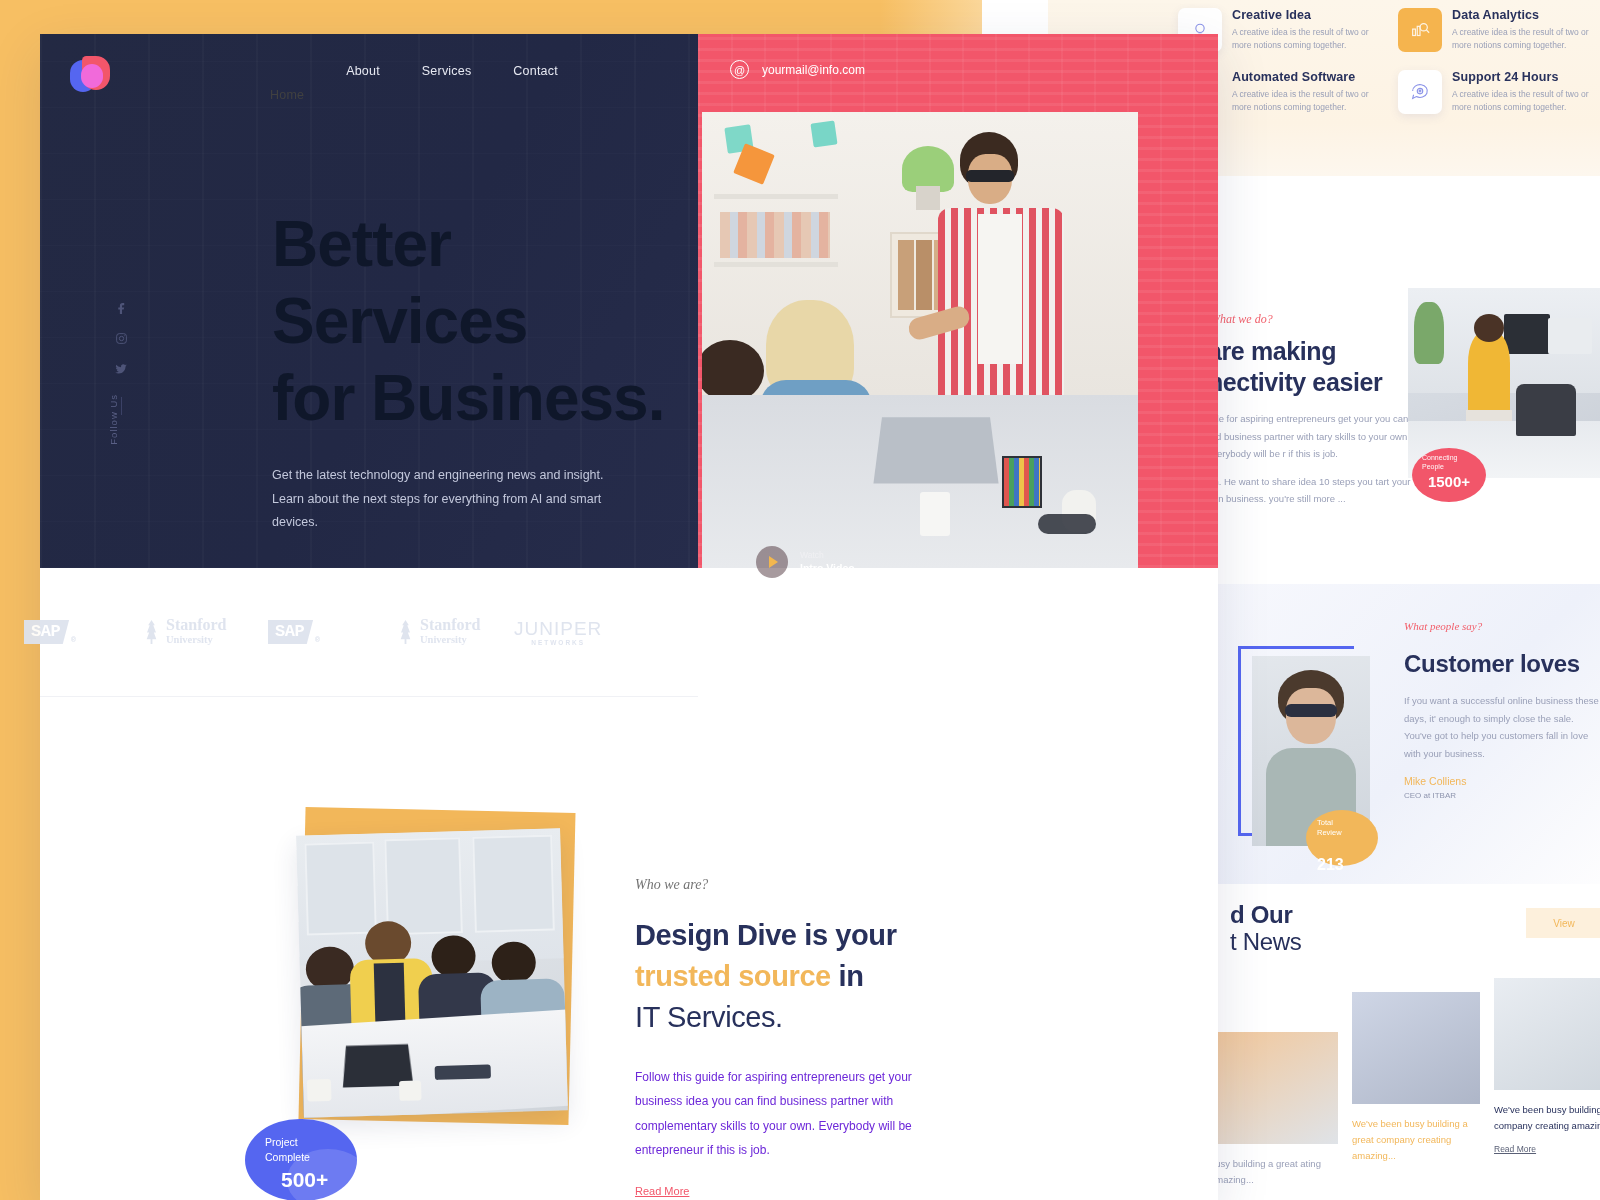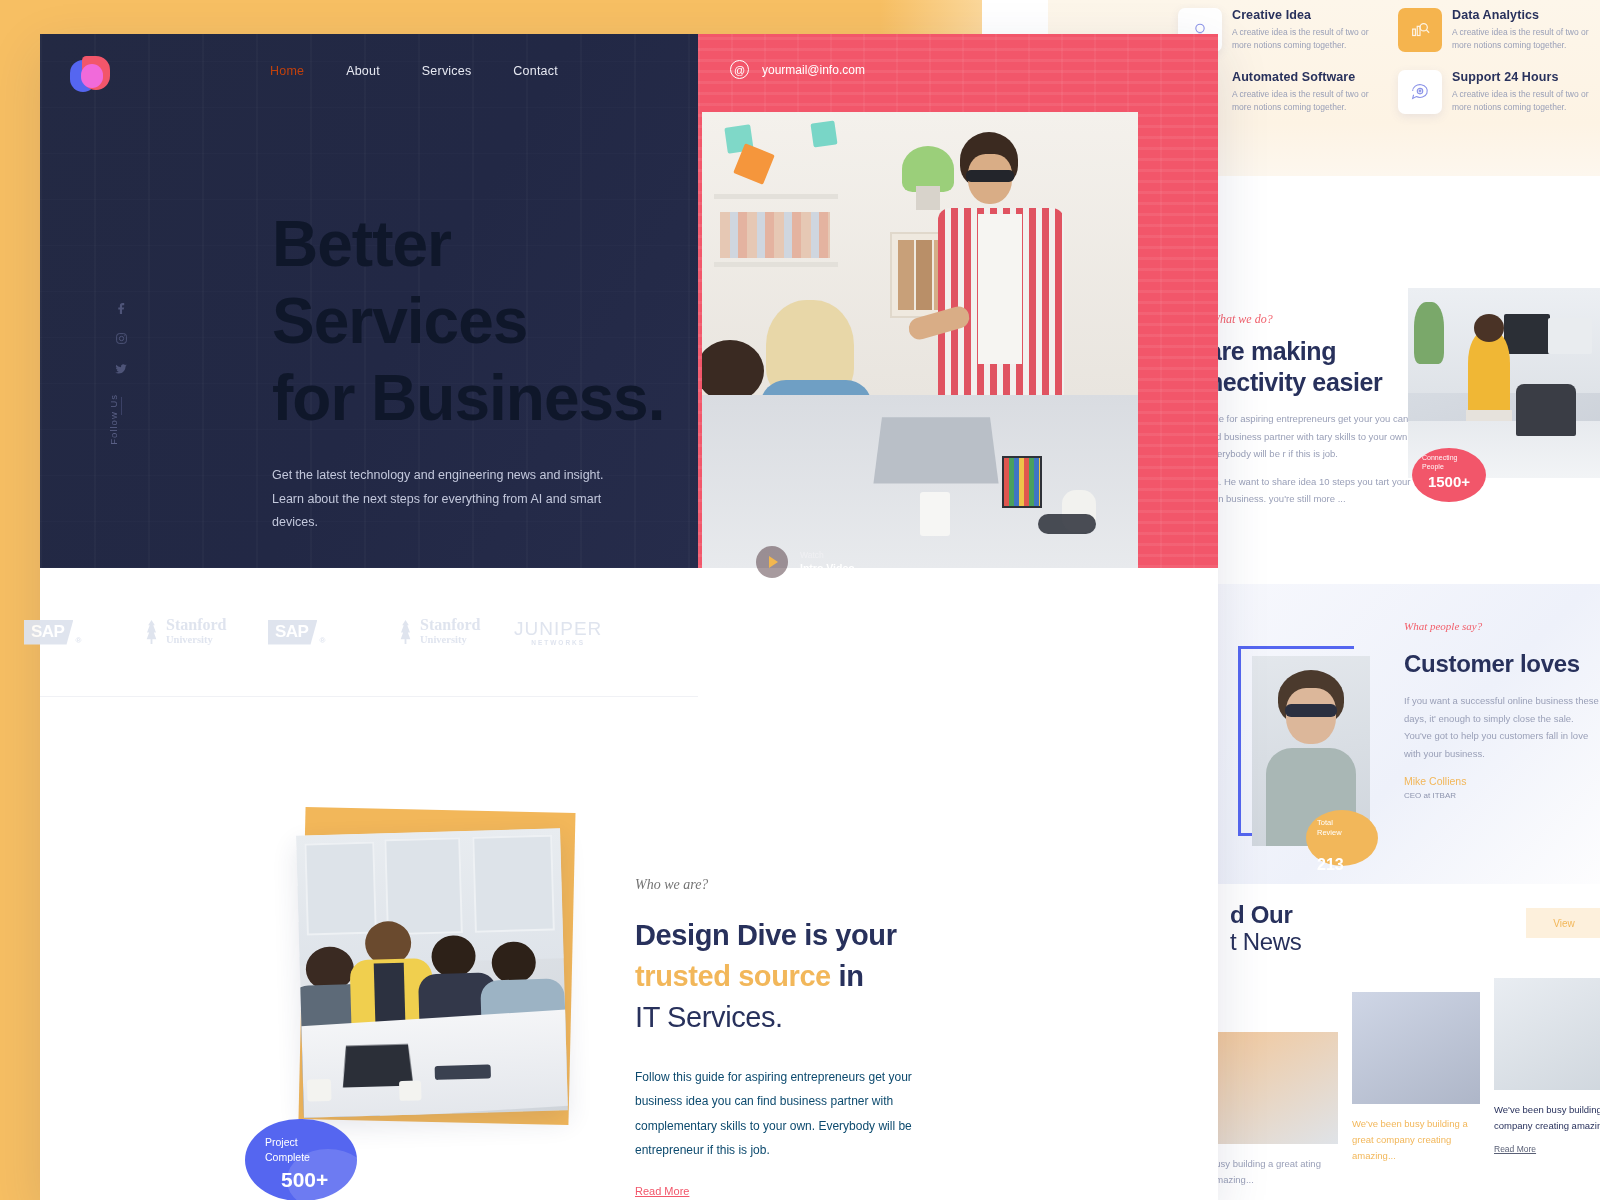--- a/index.html
+++ b/index.html
@@ -107,21 +107,21 @@
   .logo { position:absolute; left:30px; top:20px; width:42px; height:42px; }
   .logo .b1 { position:absolute; left:0; top:6px; width:26px; height:32px; border-radius:13px 4px 13px 13px;
               background:#5566f0; }
   .logo .b2 { position:absolute; left:12px; top:2px; width:28px; height:34px; border-radius:5px 16px 16px 16px;
               background:#f2566a; }
   .logo .b3 { position:absolute; left:11px; top:10px; width:22px; height:24px; border-radius:12px;
               background:#f06ce0; opacity:.95; }
 
   .nav { position:absolute; left:230px; top:30px; display:flex; gap:42px; }
   .nav a { font-size:12.5px; color:#e7e9f2; text-decoration:none; letter-spacing:.2px; }
-  .nav a.active { color:#c2410c; }
+  .nav a.active { color:#404040;margin-top:24px; }
 
   .mailbar { position:absolute; left:690px; top:26px; display:flex; align-items:center; gap:13px; }
   .mail-ico { width:19px; height:19px; border:1.4px solid #fff; border-radius:50%;
               display:flex; align-items:center; justify-content:center; color:#fff; font-size:11px; }
   .mail-txt { font-size:12px; color:#fff; }
 
   .social { position:absolute; left:74px; top:268px; display:flex; flex-direction:column;
             align-items:center; gap:15px; }
   .social .si { color:#4e5478; font-size:12px; line-height:1; }
   .social .line { width:1px; height:18px; background:#3b4166; margin-top:4px; }
@@ -162,21 +162,21 @@
                background:linear-gradient(135deg,transparent 46%,#8e95b8 46%,#8e95b8 52%,transparent 52%),
                           linear-gradient(-135deg,transparent 46%,#8e95b8 46%,#8e95b8 52%,transparent 52%);}
   .signup-input span { font-size:11.5px; color:#aeb3c8; }
   .signup-btn { width:120px; background:#f2b75a; color:#fff; font-size:11.5px; border:none;
                 cursor:pointer; }
 
   
   .logos { position:absolute; left:0; top:534px; width:658px; height:128px; background:#fff;
            display:flex; align-items:center; }
   .logos .lg { color:#dfe3ed; font-weight:bold; opacity:.95; position:absolute; }
-  .sap { display:flex; align-items:flex-end; }
+  .sap { display:flex; align-items:flex-end;font-family:Liberation Mono, monospace; }
   .sap .box { background:#dee3ee; color:#fff; font-size:17px; font-weight:bold; padding:2px 9px 3px 7px;
               letter-spacing:-.5px; clip-path:polygon(0 0,100% 0,86% 100%,0 100%); }
   .sap .reg { font-size:8px; color:#dee3ee; margin-left:2px; align-self:flex-end; }
   .stan { display:flex; align-items:center; gap:7px; }
   .stan .tree { width:15px; height:24px; background:#dee3ee;
                 clip-path:polygon(50% 0,72% 22%,62% 22%,80% 52%,66% 52%,82% 80%,56% 80%,56% 100%,44% 100%,44% 80%,18% 80%,34% 52%,20% 52%,38% 22%,28% 22%); }
   .stan .t1 { font-family:"Liberation Serif", serif; font-size:16px; color:#dee3ee; line-height:1; }
   .stan .t2 { font-family:"Liberation Serif", serif; font-size:10.5px; color:#dee3ee; line-height:1.3; }
   .jun { text-align:center; }
   .jun .j1 { font-size:19px; color:#dee3ee; letter-spacing:1px; font-weight:300; }
@@ -202,21 +202,21 @@
   .proj-badge:after { content:""; position:absolute; left:42px; top:30px; width:82px; height:62px;
                       border-radius:42px/31px; background:rgba(255,255,255,.14); }
 
   .about-copy { position:absolute; left:595px; top:795px; width:360px; }
   .about-copy .script { font-family:"Liberation Serif", serif; font-style:italic; font-size:14px;
                         color:#737373;margin-top:48px; }
   .about-copy h2 { margin-top:22px; font-size:29px; line-height:1.42; color:#28315c; font-weight:bold;
                    letter-spacing:-.4px; }
   .about-copy h2 .amber { color:#f2b75a; }
   .about-copy h2 .thin { font-weight:300; color:#28315c; }
-  .about-copy p { margin-top:26px; font-size:12px; line-height:2.05; color:#0c4a6e; width:300px; }
+  .about-copy p { margin-top:26px; font-size:12px; line-height:2.05; color:#6d28d9; width:300px; }
   .about-copy .rm { display:inline-block; margin-top:22px; font-size:11px; color:#f2566a;
                     text-decoration:underline; }
 </style>
 </head>
 <body>
 
 <div class="stage">
 
   <div class="band-left"></div>
   <div class="band-top"></div>

